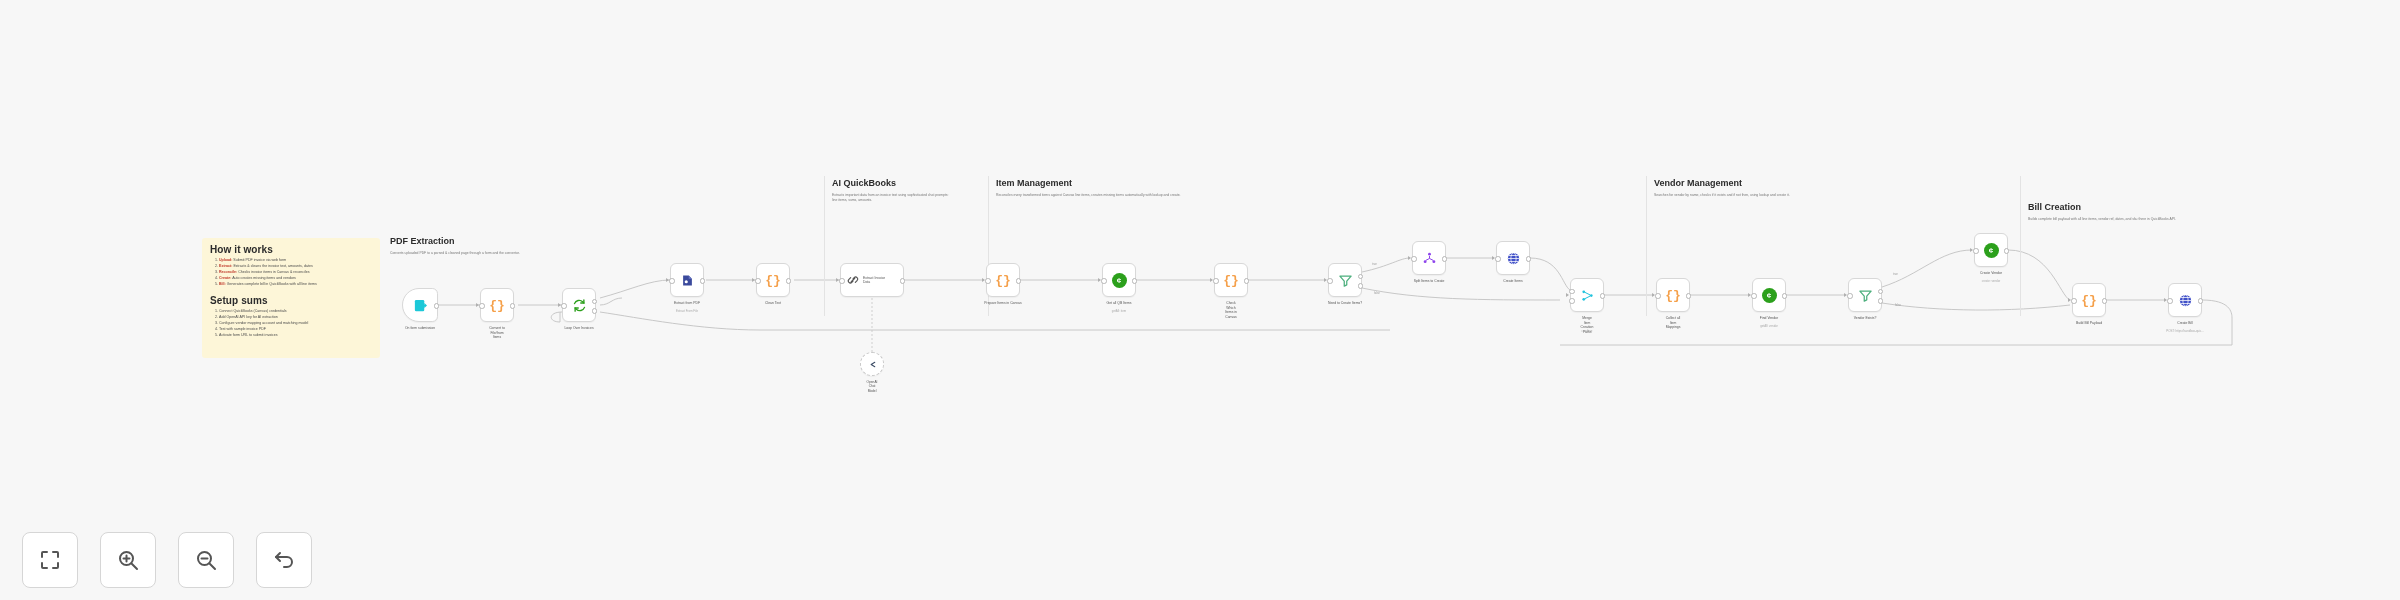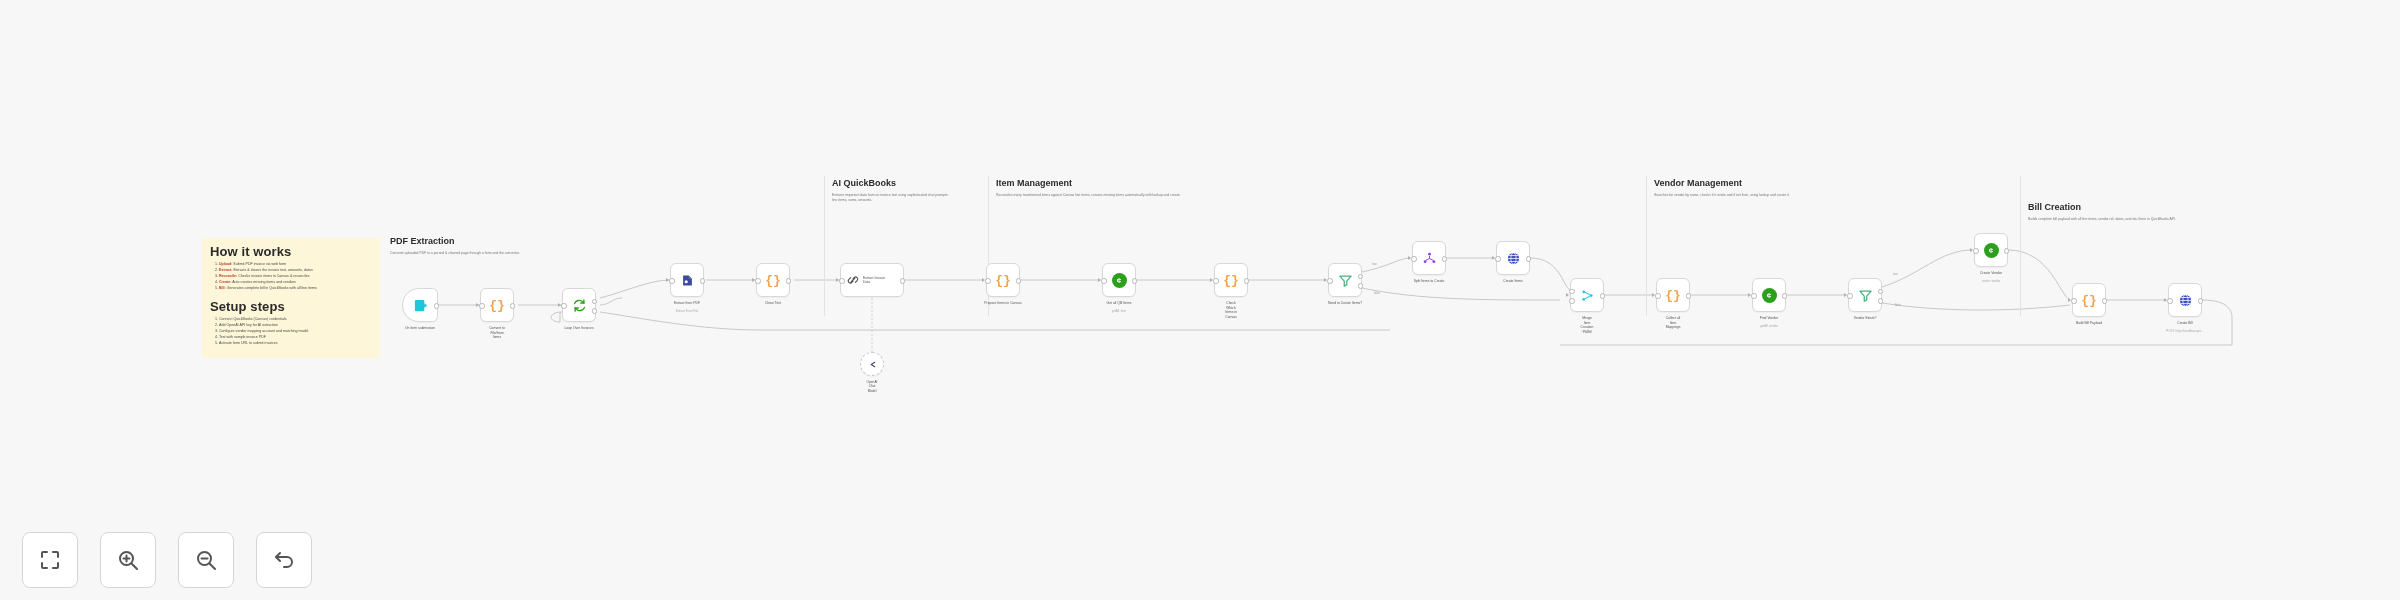--- a/index.html
+++ b/index.html
@@ -11,21 +11,21 @@
   }
   .canvas{position:absolute;inset:0;}
 
   
   .sticky{
     position:absolute;left:202px;top:238px;width:178px;height:120px;
     background:#fdf6d8;border-radius:3px;padding:6px 8px;box-sizing:border-box;
     overflow:hidden;
   }
   .sticky h3{
-    margin:0 0 3px 0;font-size:13px;color:#2b2b2b;font-weight:bold;letter-spacing:.1px;
+    margin:0 0 3px 0;font-size:10px;color:#2b2b2b;font-weight:bold;letter-spacing:.1px;
   }
   .sticky h3.second{margin-top:8px;}
   .sticky ol{margin:0;padding-left:9px;}
   .sticky li{
     font-size:3.6px;line-height:1.5;color:#4a4a4a;margin-bottom:.6px;
   }
   .sticky li b{color:#c0392b;}
 
   
   .section{position:absolute;}
@@ -155,21 +155,21 @@
 
   <div class="sticky">
     <h3>How it works</h3>
     <ol>
       <li><b>Upload:</b><span> Submit PDF invoice via web form</span></li>
       <li><b>Extract:</b><span> Extracts &amp; cleans the invoice text, amounts, dates</span></li>
       <li><b>Reconcile:</b><span> Checks invoice items in Canvas &amp; reconciles</span></li>
       <li><b>Create:</b><span> Auto creates missing items and vendors</span></li>
       <li><b>Bill:</b><span> Generates complete bill in QuickBooks with all line items</span></li>
     </ol>
-    <h3 class="second">Setup steps</h3>
+    <h3 class="second">Setup sums</h3>
     <ol>
       <li>Connect QuickBooks (Canvas) credentials</li>
       <li>Add OpenAI API key for AI extraction</li>
       <li>Configure vendor mapping account and matching model</li>
       <li>Test with sample invoice PDF</li>
       <li>Activate form URL to submit invoices</li>
     </ol>
   </div>
 
   <div class="section" style="left:390px;top:236px;width:150px;">

